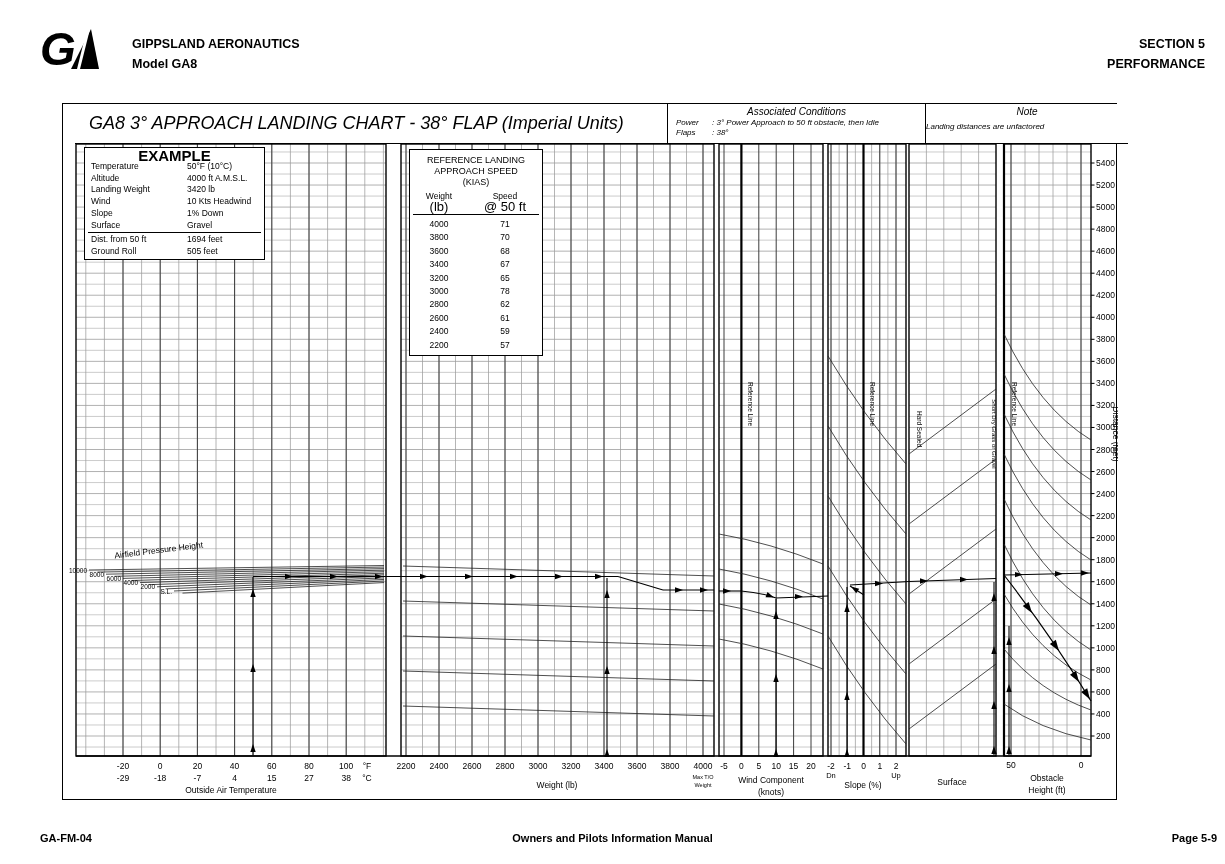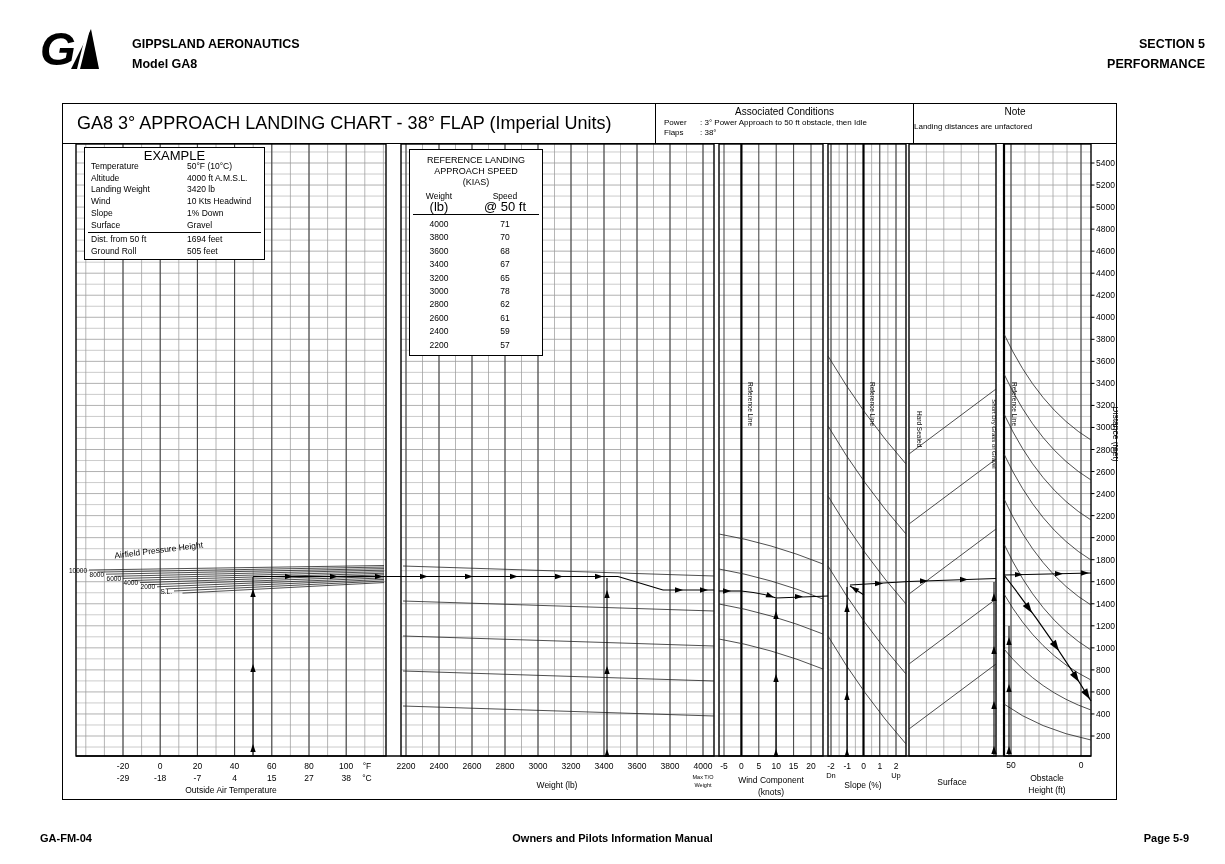--- a/index.html
+++ b/index.html
@@ -7,45 +7,45 @@
   .doc-header{position:absolute;left:0;top:0;width:100%;height:100px;}
   .logo{position:absolute;left:40px;top:26px;}
   .company{position:absolute;left:132px;top:37px;font-weight:bold;font-size:12.5px;}
   .company div{margin-bottom:6px;}
   .section-block{position:absolute;right:20px;top:37px;text-align:right;font-weight:bold;font-size:12.5px;margin-left:16px;}
   .section-block div{margin-bottom:6px;}
   .chart-frame{position:absolute;left:62px;top:103px;width:1055px;height:697px;border:1.5px solid #000;box-sizing:border-box;background:#fff;}
   #nomo{position:absolute;left:0;top:0;}
   svg{font-family:"Liberation Sans",sans-serif;}
   svg text{fill:#000;}
-  .title-row{position:absolute;left:0;top:0;width:100%;height:40px;border-bottom:1.5px solid #000;display:flex;background:#fff;z-index:2;box-sizing:border-box;}
+  .title-row{position:absolute;left:12px;top:0;width:100%;height:40px;border-bottom:1.5px solid #000;display:flex;background:#fff;z-index:2;box-sizing:border-box;font-style:italic;}
   .title-cell{width:593px;border-right:1.2px solid #000;box-sizing:border-box;display:flex;align-items:center;padding-left:14px;font-size:18px;}
   .assoc-cell{width:258px;border-right:1.2px solid #000;box-sizing:border-box;padding-top:2px;font-size:8px;}
   .cell-title{text-align:center;font-size:10px;margin-bottom:1px;}
   .assoc-row{display:flex;padding-left:8px;line-height:10px;}
   .assoc-label{width:36px;}
   .note-cell{flex:1;padding-top:2px;font-size:8px;}
   .note-text{text-align:left;margin-top:5px;}
   .example-box{position:absolute;left:21px;top:43px;width:181px;background:#fff;border:1px solid #000;z-index:3;font-size:8.5px;box-sizing:border-box;padding:2px 0 1px;}
-  .ex-title{text-align:center;font-size:13px;line-height:11px;}
+  .ex-title{text-align:center;font-size:15px;line-height:11px;font-weight:bold;}
   .ex-row{display:flex;line-height:11.7px;padding:0 6px;}
   .ex-label{width:96px;}
   .ex-sep{border-top:1px solid #000;margin:1px 3px;}
   .ref-table{position:absolute;left:346px;top:45px;width:134px;background:#fff;border:1px solid #000;z-index:3;font-size:8.5px;text-align:center;box-sizing:border-box;padding:5px 0 3px;}
   .rt-title{font-size:9px;line-height:11px;}
   .rt-head{display:flex;margin-top:4px;line-height:9.5px;}
   .rt-c1{width:58px;}
   .rt-c2{flex:1;}
   .rt-sub{font-size:13px;}
   .rt-rule{border-top:1.5px solid #000;margin:3px 3px 3px;}
   .rt-row{display:flex;line-height:13.4px;}
   .doc-footer{position:absolute;left:0;top:832px;width:100%;font-weight:bold;font-size:11px;}
   .foot-left{position:absolute;left:40px;top:0;}
   .foot-center{position:absolute;left:0;top:0;width:100%;text-align:center;}
-  .foot-right{position:absolute;right:36px;top:0;}
+  .foot-right{position:absolute;right:8px;top:0;}
 </style>
 </head>
 <body>
 
 <div class="doc-header">
   <svg class="logo" width="62" height="46" viewBox="0 0 62 46">
     <text x="0" y="39" font-size="46" font-style="italic" font-weight="bold">G</text>
     <polygon points="31,43 59,43 51,3" fill="#000"></polygon>
     <line x1="38" y1="45" x2="49" y2="1" stroke="#fff" stroke-width="3"></line>
   </svg>

